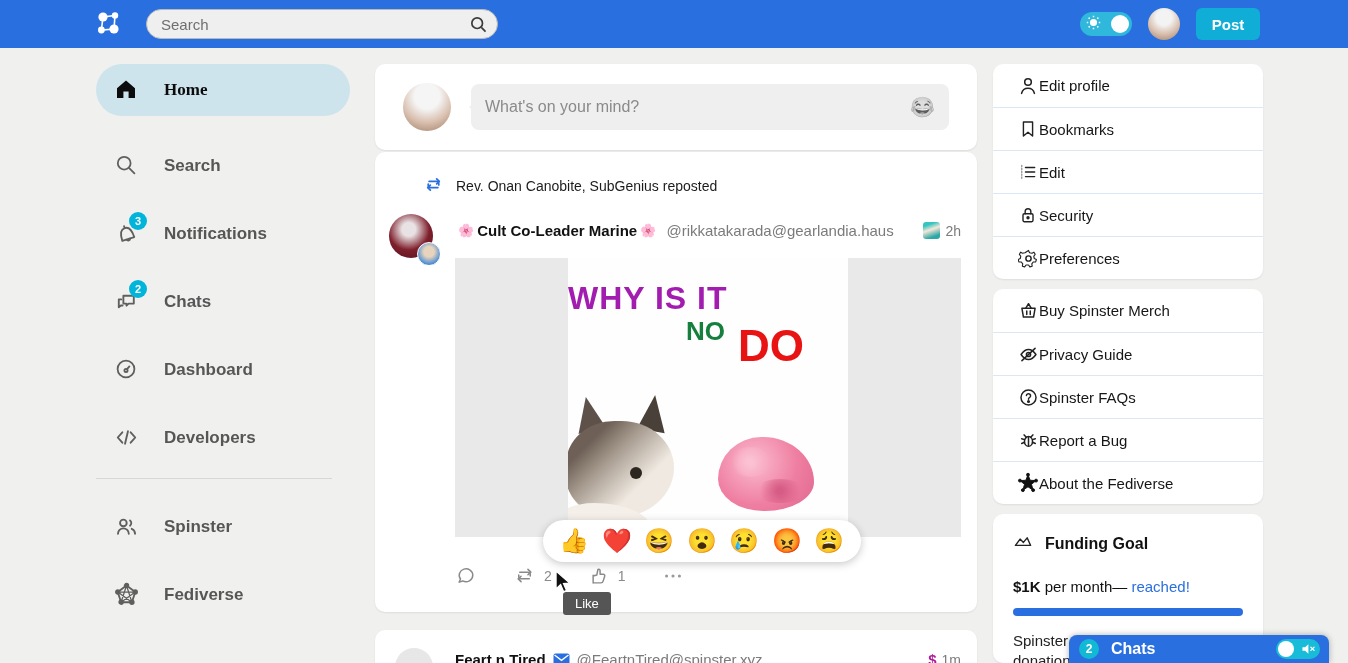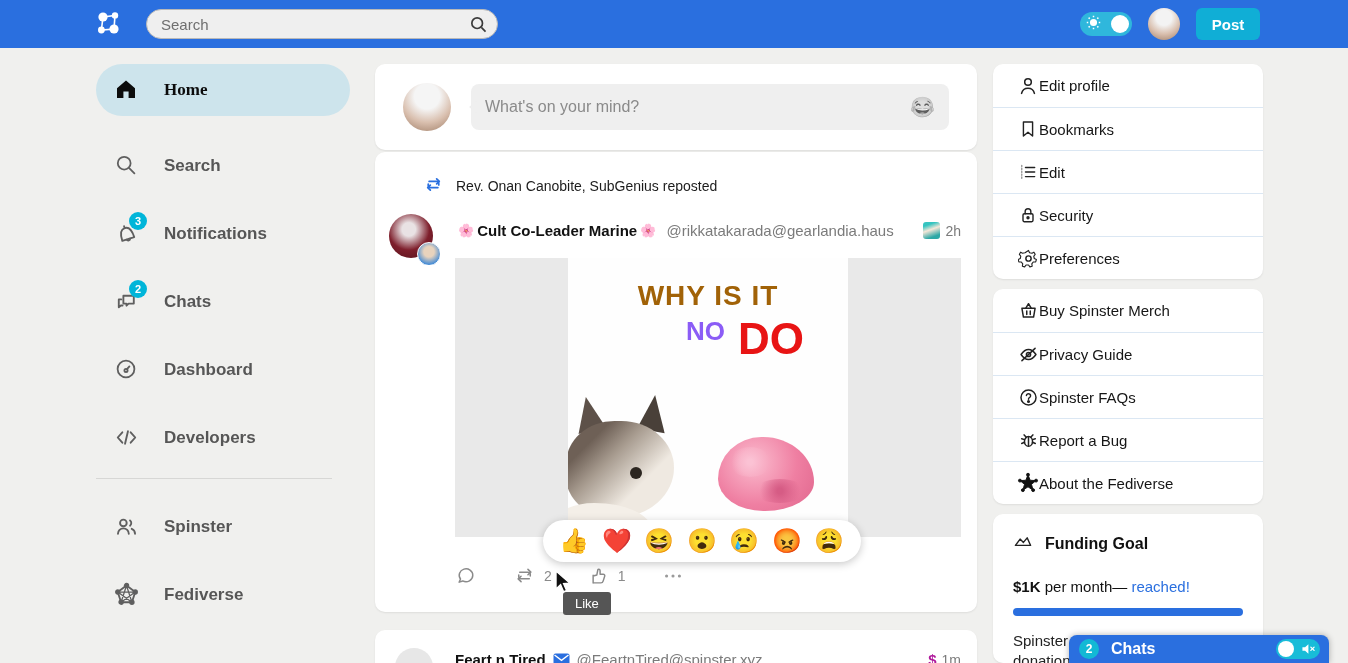--- a/index.html
+++ b/index.html
@@ -47,23 +47,23 @@
   .author-line { position:absolute; left:80px; top:12px; width:506px; display:flex; align-items:center; font-size:15px; }
   .author-name { font-weight:bold; color:#111; }
   .flower { font-size:13px; margin:0 3px; }
   .author-handle { color:#7b7b7b; margin-left:7px; }
   .author-right { margin-left:auto; display:flex; align-items:center; gap:5px; color:#7b7b7b; font-size:14px; }
   .miku { width:17px; height:17px; border-radius:3px; background:linear-gradient(160deg,#35c4c0 20%, #f6e7d8 45%, #2ea8a6 80%); }
 
   
   .media { position:absolute; left:80px; top:106px; width:506px; height:279px; background:#e9e9e9; overflow:hidden; }
   .media-img { position:absolute; left:113px; top:0; width:280px; height:279px; background:#fefefe; overflow:hidden; }
-  .meme-line1 { position:absolute; left:0; right:0; top:22px; text-align:center; font-weight:bold; font-size:28px; letter-spacing:1px; color:#a16207; }
-  .meme-line2 { position:absolute; left:118px; top:58px; font-weight:bold; font-size:26px; color:#8b5cf6; }
-  .meme-line3 { position:absolute; left:170px; top:56px; font-weight:bold; font-size:44px; color:#e81414; }
+  .meme-line1 { position:absolute; left:0; right:0; top:22px; text-align:left; font-weight:bold; font-size:32px; letter-spacing:1px; color:#a21caf; }
+  .meme-line2 { position:absolute; left:118px; top:58px; font-weight:bold; font-size:26px; color:#15803d; }
+  .meme-line3 { position:absolute; left:170px; top:63px; font-weight:bold; font-size:44px; color:#e81414; }
   .cat { position:absolute; left:-12px; bottom:-8px; width:130px; height:150px; }
   .cat-head { position:absolute; left:10px; top:26px; width:108px; height:96px; border-radius:48% 52% 55% 45%; background:linear-gradient(135deg,#6e6056 22%, #a79b8f 40%, #efe9e1 68%); }
   .cat-ear-l { position:absolute; left:18px; top:2px; width:0; height:0; border-left:16px solid transparent; border-right:12px solid transparent; border-bottom:34px solid #5d5149; transform:rotate(-14deg); }
   .cat-ear-r { position:absolute; left:84px; top:0px; width:0; height:0; border-left:12px solid transparent; border-right:16px solid transparent; border-bottom:36px solid #494039; transform:rotate(10deg); }
   .cat-eye { position:absolute; left:74px; top:72px; width:12px; height:12px; border-radius:50%; background:#2c2620; }
   .cat-body { position:absolute; left:0px; top:108px; width:96px; height:46px; border-radius:40% 60% 0 0; background:#f4efe8; }
   .brain { position:absolute; left:150px; bottom:26px; width:96px; height:74px; background:radial-gradient(circle at 38% 34%, #f7a8c0 18%, #ef7fa2 55%, #e0668d 100%); border-radius:46% 54% 52% 48% / 58% 62% 40% 44%; }
   .brain:before { content:""; position:absolute; left:10px; top:10px; width:44px; height:30px; border-radius:50%; background:radial-gradient(circle,#fbc2d4 10%,transparent 70%); }
   .brain:after { content:""; position:absolute; right:8px; bottom:8px; width:52px; height:24px; border-radius:50%; background:radial-gradient(circle,#d65c85 10%,transparent 70%); }
 

